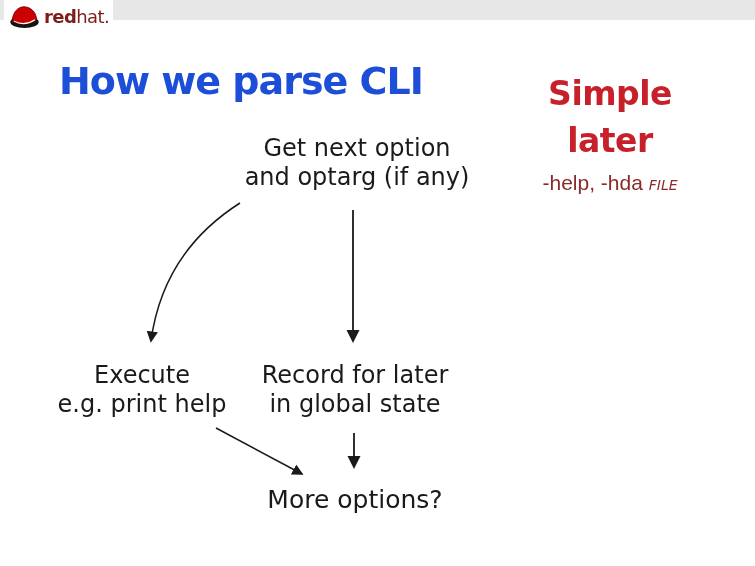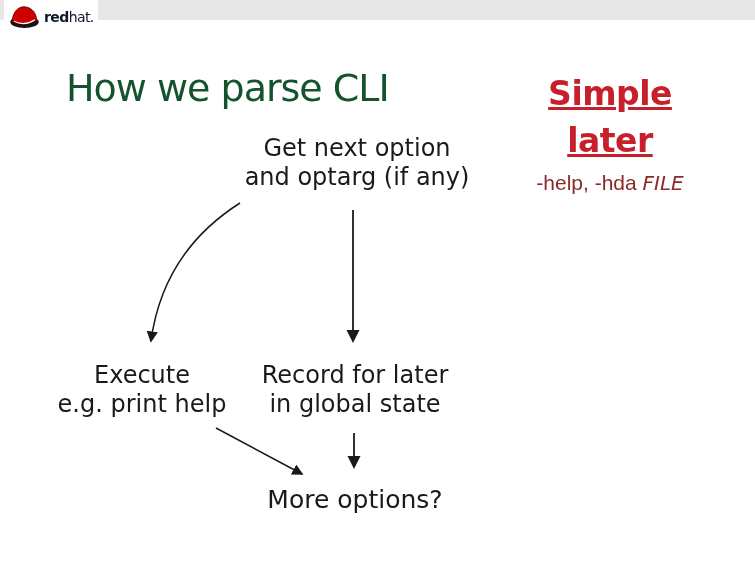--- a/index.html
+++ b/index.html
@@ -3,33 +3,33 @@
 <meta charset="utf-8">
 <style>
   html,body{margin:0;padding:0;background:#fff;}
   .slide{
     position:relative;width:755px;height:566px;background:#ffffff;overflow:hidden;
     font-family:"DejaVu Sans","Liberation Sans",sans-serif;color:#1a1a1a;
   }
   .topbar{position:absolute;left:0;top:0;width:755px;height:20px;background:#e7e7e7;}
   .logo{position:absolute;left:4px;top:0;height:33px;padding:0 4px;background:#ffffff;
         display:flex;align-items:center;gap:3px;}
-  .brand{font-size:14px;letter-spacing:-0.6px;color:#0f172a;white-space:nowrap;}
+  .brand{font-size:18px;letter-spacing:-0.6px;color:#7f1d1d;white-space:nowrap;}
   .brand .b{font-weight:800;}
   .brand .l{font-weight:400;}
   .title{
-    position:absolute;left:54px;top:54px;margin:12px;
-    font-size:38px;font-weight:400;letter-spacing:-1px;color:#14532d;white-space:nowrap;
+    position:absolute;left:54px;top:54px;margin:5px;
+    font-size:38px;font-weight:700;letter-spacing:-1px;color:#1d4ed8;white-space:nowrap;
   }
   .aside{position:absolute;left:480px;top:70px;width:260px;text-align:center;}
   .aside-heading{font-size:33px;font-weight:700;line-height:47px;color:#c8202a;letter-spacing:-0.5px;}
-  .aside-heading span{display:block;text-decoration:underline;}
+  .aside-heading span{display:block;}
   .aside-example{margin-top:7px;font-size:21px;color:#8b2a2a;white-space:nowrap;}
   .aside-example .mono{font-family:Liberation Sans, sans-serif;}
-  .aside-example .ital{font-style:italic;font-size:20px;}
+  .aside-example .ital{font-style:italic;font-size:14px;}
   .node{position:absolute;text-align:center;font-size:24px;line-height:29px;color:#1a1a1a;}
   .node span{display:block;white-space:nowrap;}
   .node-start{left:227px;top:134px;width:260px;}
   .node-execute{left:32px;top:361px;width:220px;}
   .node-record{left:245px;top:361px;width:220px;}
   .node-more{left:245px;top:485px;width:220px;font-size:25px;}
   .arrows{position:absolute;left:0;top:0;width:755px;height:566px;pointer-events:none;}
 </style>
 </head>
 <body>

